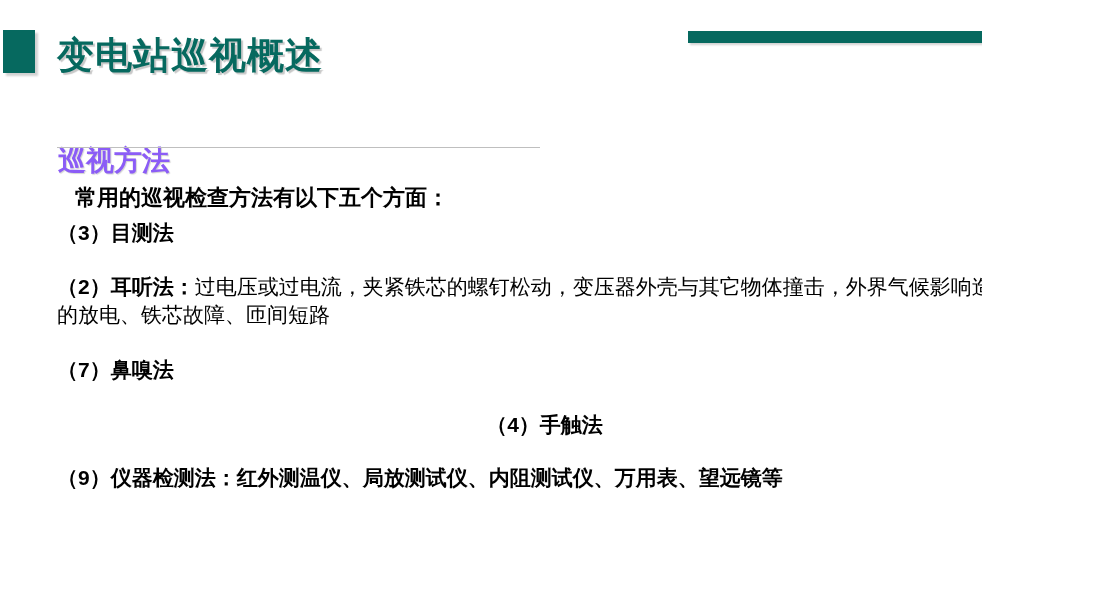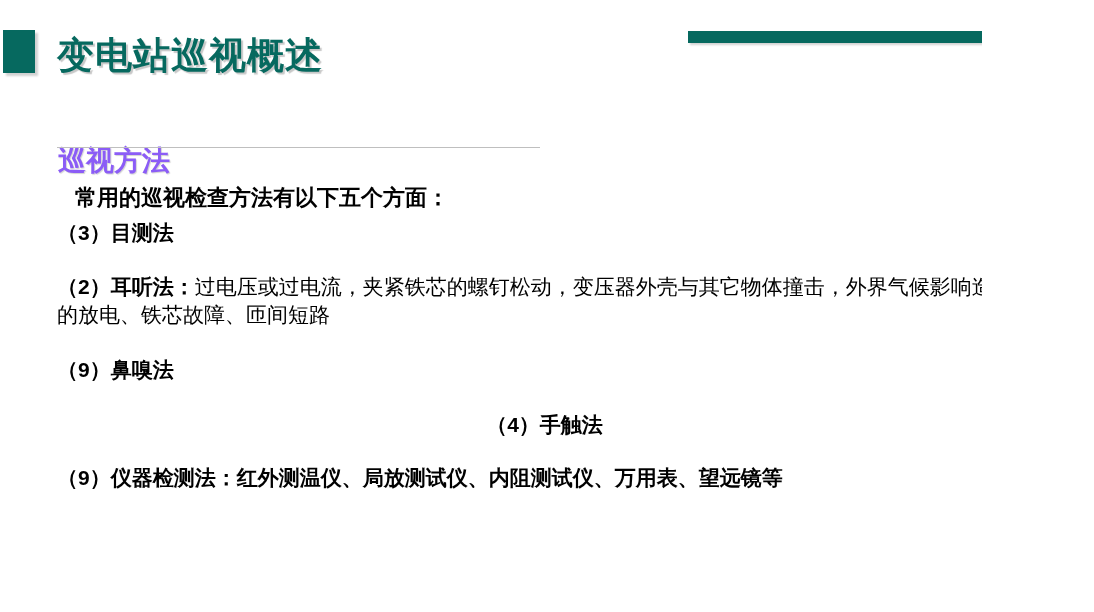--- a/index.html
+++ b/index.html
@@ -123,21 +123,21 @@
 
     <p class="item item-1">
       <span class="item-label">（3）目测法</span><span class="item-detail"></span>
     </p>
 
     <p class="item item-2">
       <span class="item-label">（2）耳听法：</span><span class="item-detail">过电压或过电流，夹紧铁芯的螺钉松动，变压器外壳与其它物体撞击，外界气候影响造成的放电、铁芯故障、匝间短路</span>
     </p>
 
     <p class="item item-3">
-      <span class="item-label">（9）鼻嗅法</span><span class="item-detail"></span>
+      <span class="item-label">（7）鼻嗅法</span><span class="item-detail"></span>
     </p>
 
     <p class="item item-4">
       <span class="item-label">（4）手触法</span><span class="item-detail"></span>
     </p>
 
     <p class="item item-5">
       <span class="item-label">（9）仪器检测法：红外测温仪、局放测试仪、内阻测试仪、万用表、望远镜等</span><span class="item-detail"></span>
     </p>
 

